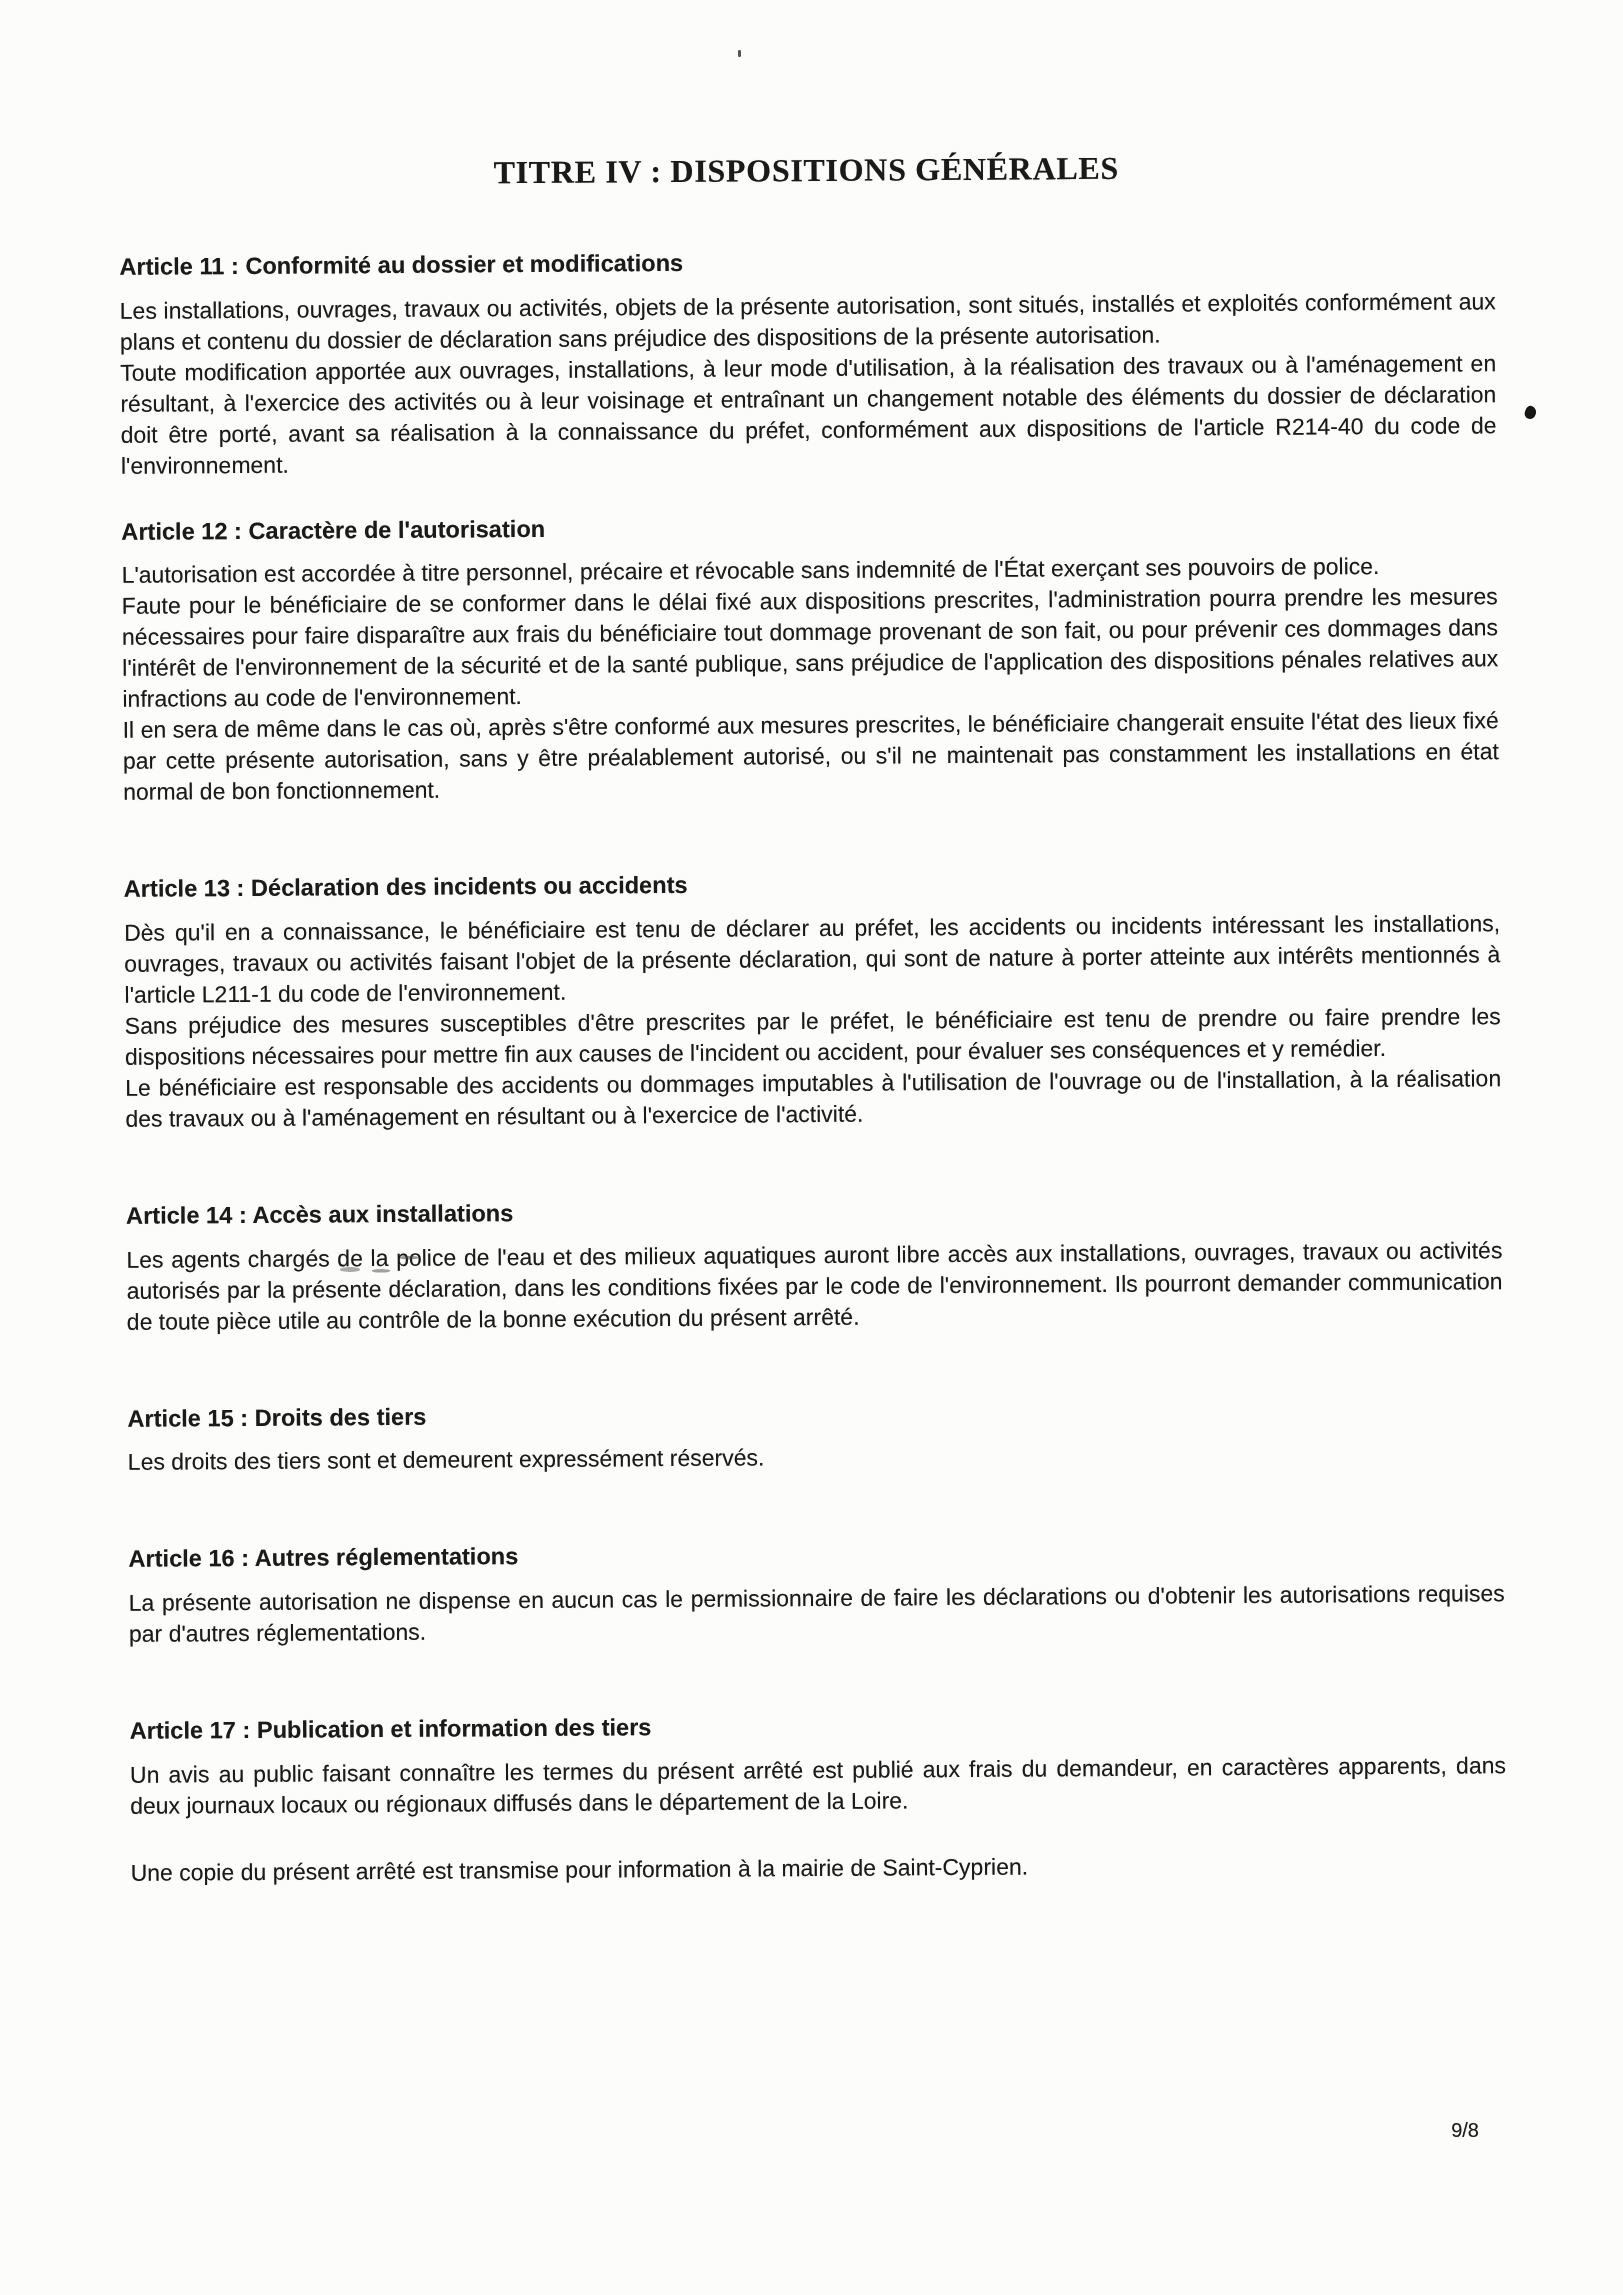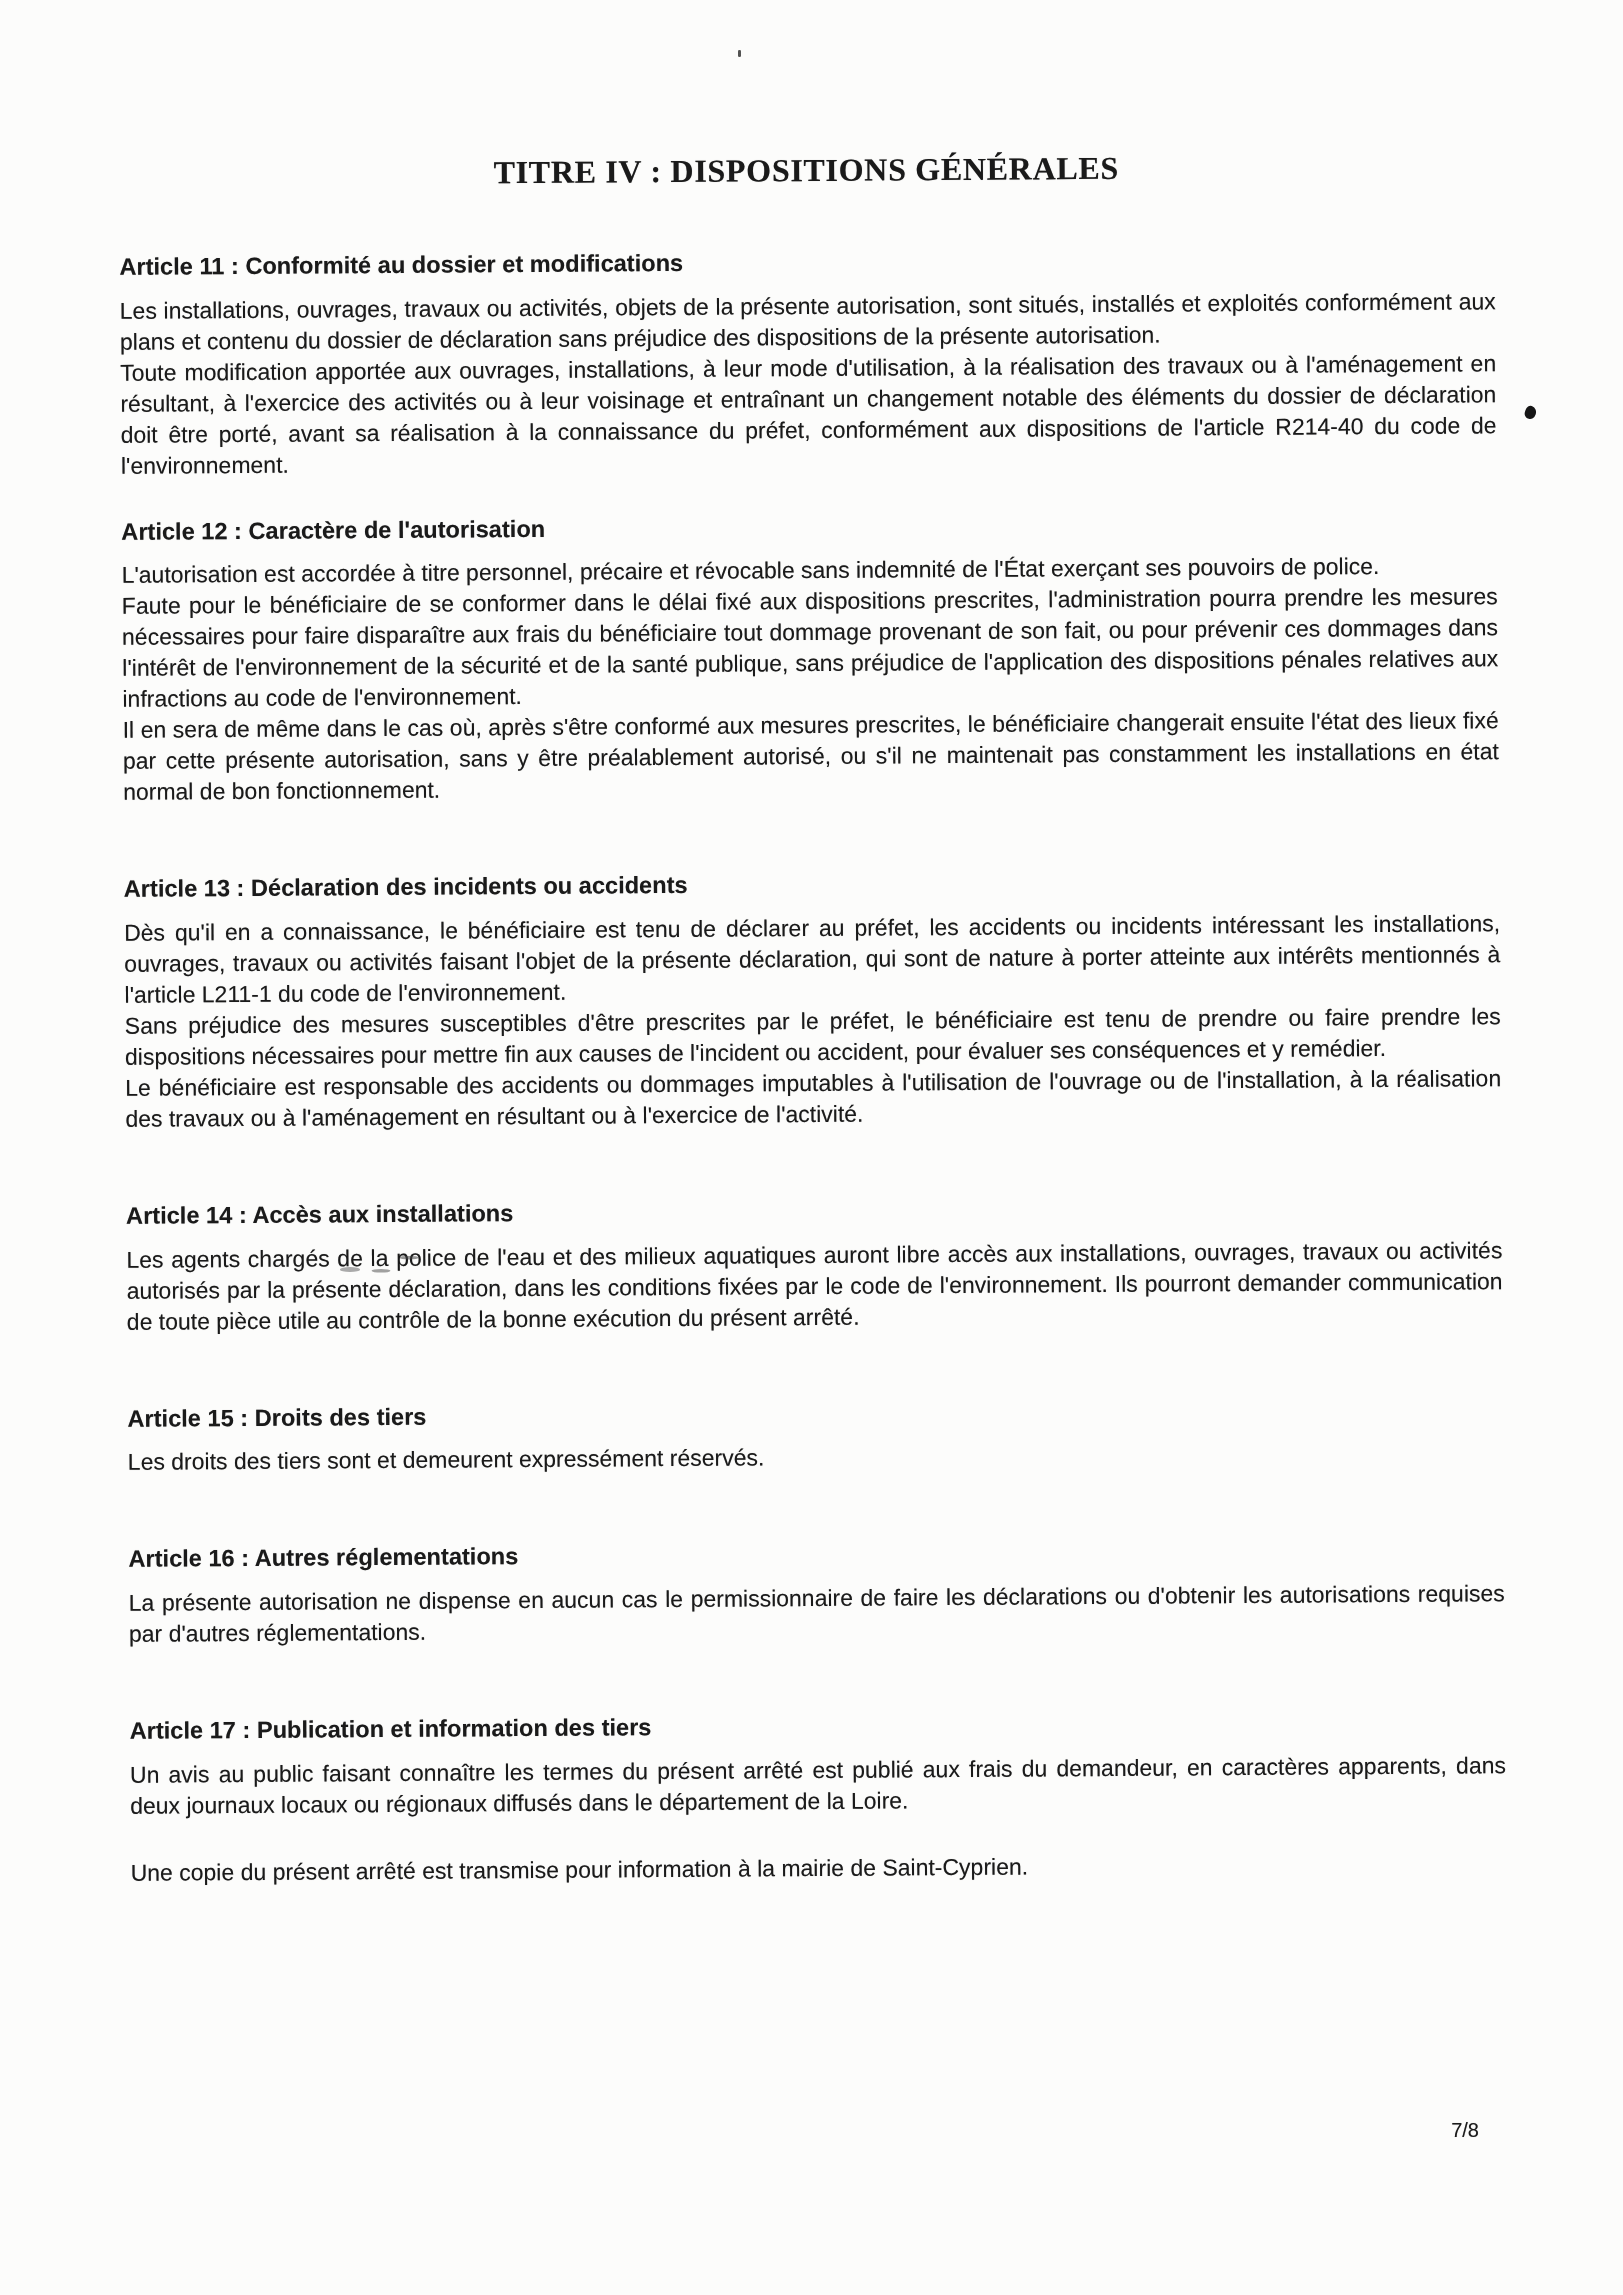--- a/index.html
+++ b/index.html
@@ -131,15 +131,15 @@
           <p>Un avis au public faisant connaître les termes du présent arrêté est publié aux frais du demandeur, en caractères apparents, dans deux journaux locaux ou régionaux diffusés dans le département de la Loire.</p>
           <p>Une copie du présent arrêté est transmise pour information à la mairie de Saint-Cyprien.</p>
         </section>
       </main>
   </div>
 
   <span class="speck speck-1"></span>
   <span class="speck speck-2"></span>
   <span class="speck speck-3"></span>
 
-  <footer class="page-number">7/8</footer>
+  <footer class="page-number">9/8</footer>
 </div>
 
 
 </body></html>

